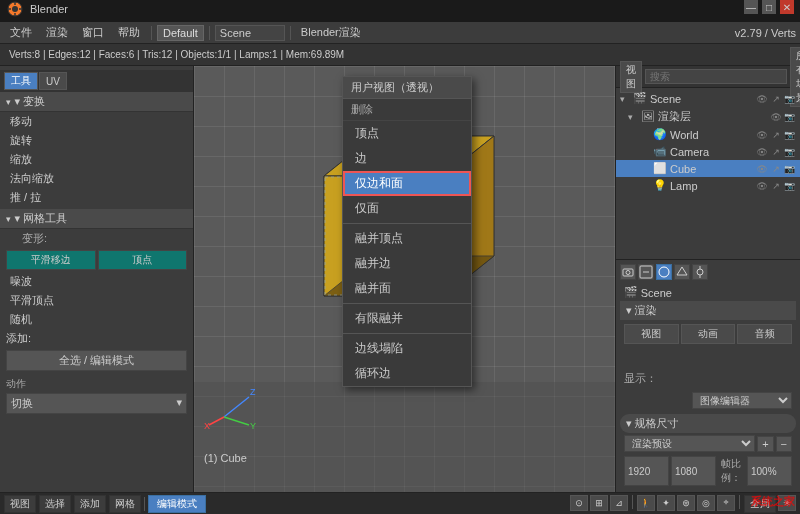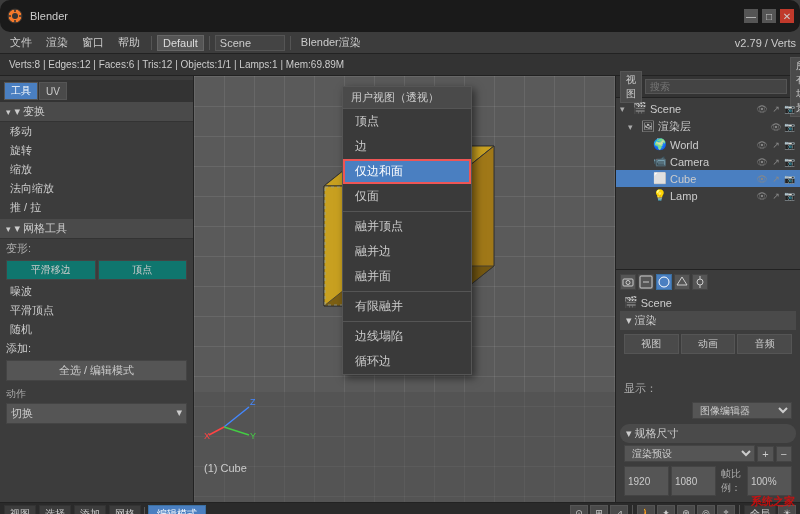--- a/index.html
+++ b/index.html
@@ -8,29 +8,28 @@
       height: 514px;
       overflow: hidden;
       font-family: 'Arial', sans-serif;
       font-size: 12px;
       background: #3c3c3c;
       color: #ddd;
     }
 
     
     #titlebar {
-      height: 32px;
+      height: 22px;
       background: #1a1a1a;
       display: flex;
-      align-items: center;
+      align-items: flex-start;
       justify-content: space-between;
       padding: 0 6px;
       color: #ccc;
       font-size: 11px;
-      border-radius: 10px;
     }
     #titlebar-left { display: flex; align-items: center; gap: 6px; }
     #titlebar-controls { display: flex; gap: 4px; }
     .titlebar-btn {
       width: 14px; height: 14px;
       border: none;
       cursor: pointer;
       font-size: 10px;
       display: flex; align-items: center; justify-content: center;
       background: #444;
@@ -523,21 +522,21 @@
       <div class="panel-item">缩放</div>
       <div class="panel-item">法向缩放</div>
       <div class="panel-item">推 / 拉</div>
     </div>
 
     <div class="panel-section">
       <div class="panel-header">
         <span class="arrow">▾</span>
         <span>▾ 网格工具</span>
       </div>
-      <div style="padding:2px 6px;font-size:11px;color:#aaa;">变形:</div>
+      <div style="padding:2px 22px;font-size:11px;color:#aaa;">变形:</div>
       <div class="panel-item-row">
         <div class="btn">平滑移边</div>
         <div class="btn">顶点</div>
       </div>
       <div class="panel-item">噪波</div>
       <div class="panel-item">平滑顶点</div>
       <div class="panel-item">随机</div>
       <div class="add-label">添加:</div>
       <div class="full-select">全选 / 编辑模式</div>
     </div>
@@ -588,20 +587,21 @@
       <line x1="20" y1="40" x2="45" y2="20" stroke="#4488ff" stroke-width="1.5"></line>
       <text x="46" y="18" font-size="9" fill="#4488ff">Z</text>
       <line x1="20" y1="40" x2="45" y2="48" stroke="#44cc44" stroke-width="1.5"></line>
       <text x="46" y="52" font-size="9" fill="#44cc44">Y</text>
       <line x1="20" y1="40" x2="5" y2="48" stroke="#ff4444" stroke-width="1.5"></line>
       <text x="0" y="52" font-size="9" fill="#ff4444">X</text>
     </svg>
 
     <div id="context-menu">
       <div class="ctx-header">用户视图（透视）</div>
+      <div class="ctx-section-label">删除</div>
       <div class="ctx-item">顶点</div>
       <div class="ctx-item">边</div>
       <div class="ctx-item highlighted">仅边和面</div>
       <div class="ctx-item">仅面</div>
       <div class="ctx-divider"></div>
       <div class="ctx-item">融并顶点</div>
       <div class="ctx-item">融并边</div>
       <div class="ctx-item">融并面</div>
       <div class="ctx-divider"></div>
       <div class="ctx-item">有限融并</div>

